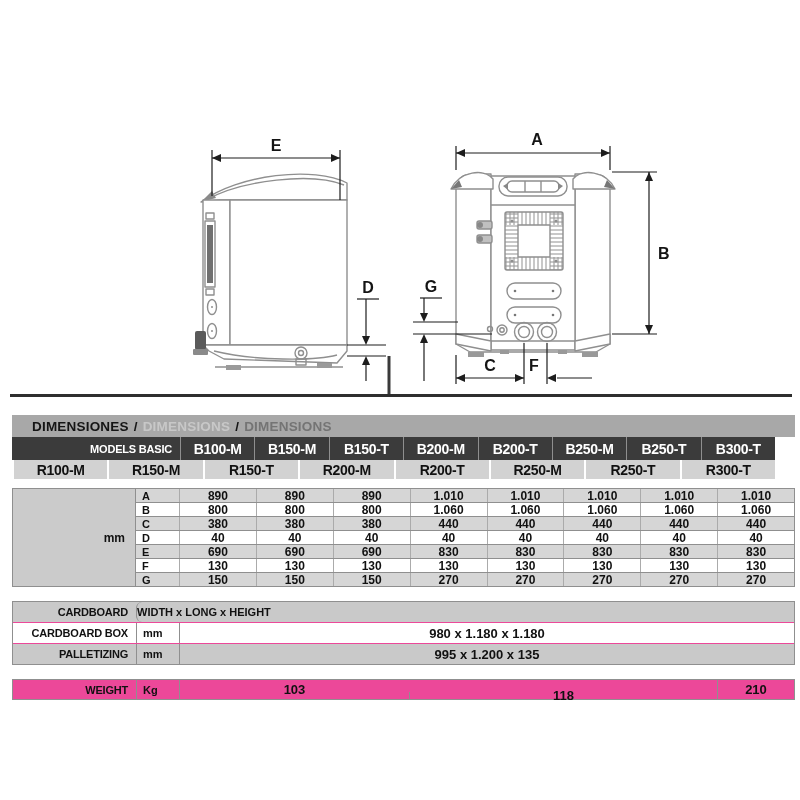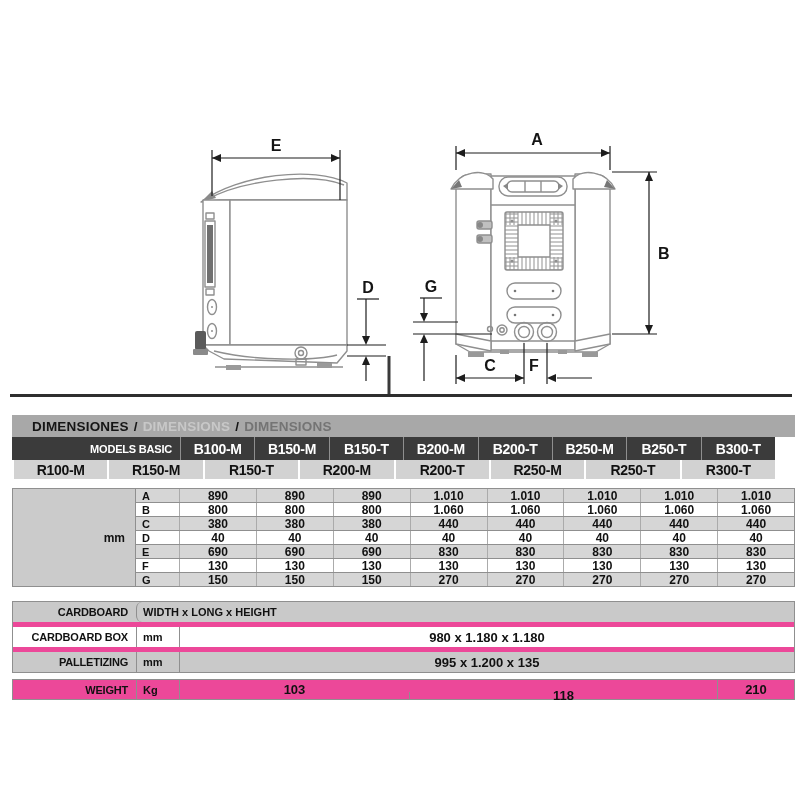--- a/index.html
+++ b/index.html
@@ -34,27 +34,27 @@
   .drow{display:flex;height:13px;}
   .drow + .drow{border-top:1px solid #8f8f8f;}
   .drow.g{background:#d6d6d6;} .drow.w{background:#ffffff;}
   .c-letter{width:43px;display:flex;align-items:center;padding-left:6px;box-sizing:border-box;
             font-weight:bold;font-size:11px;}
   .drow .c-val{flex:1;display:flex;align-items:center;justify-content:center;
                font-weight:bold;font-size:12px;border-left:1px solid #ababab;}
   
   #pack-table{top:601px;left:12px;width:783px;border:1px solid #8f8f8f;}
   .prow{display:flex;height:20px;}
-  .prow + .prow{border-top:5px solid #ec4899;}
+  .prow + .prow{border-top:1px solid #ec4899;}
   .prow.g{background:#c9c9c9;} .prow.w{background:#ffffff;}
   .p-cell{display:flex;align-items:center;font-weight:bold;box-sizing:border-box;}
   .p-label{width:123px;justify-content:flex-end;padding-right:8px;font-size:11px;letter-spacing:-.2px;}
   .p-unit{width:43px;padding-left:6px;font-size:11px;border-left:1px solid #8f8f8f;}
   .p-val{flex:1;justify-content:center;font-size:13px;border-left:1px solid #8f8f8f;}
-  .p-merged{flex:1;padding-left:6px;font-size:11px;border-left:1px solid #8f8f8f;border-radius:6px;}
+  .p-merged{flex:1;padding-left:0;font-size:11px;border-left:1px solid #8f8f8f;border-radius:6px;}
   
   #weight-row{top:679px;left:12px;width:783px;height:21px;background:#ec4899;
               border:1px solid #8f8f8f;display:flex;}
   .w-val{display:flex;align-items:center;justify-content:center;font-weight:bold;font-size:13px;
          border-left:1px solid #8f8f8f;box-sizing:border-box;}
   .w-103{width:230px;} .w-118{width:308px;margin-top:12px;} .w-120{flex:1;}
   text{font-family:"Liberation Sans",sans-serif;font-weight:bold;font-size:16px;fill:#141414;}
 </style>
 </head>
 <body>

